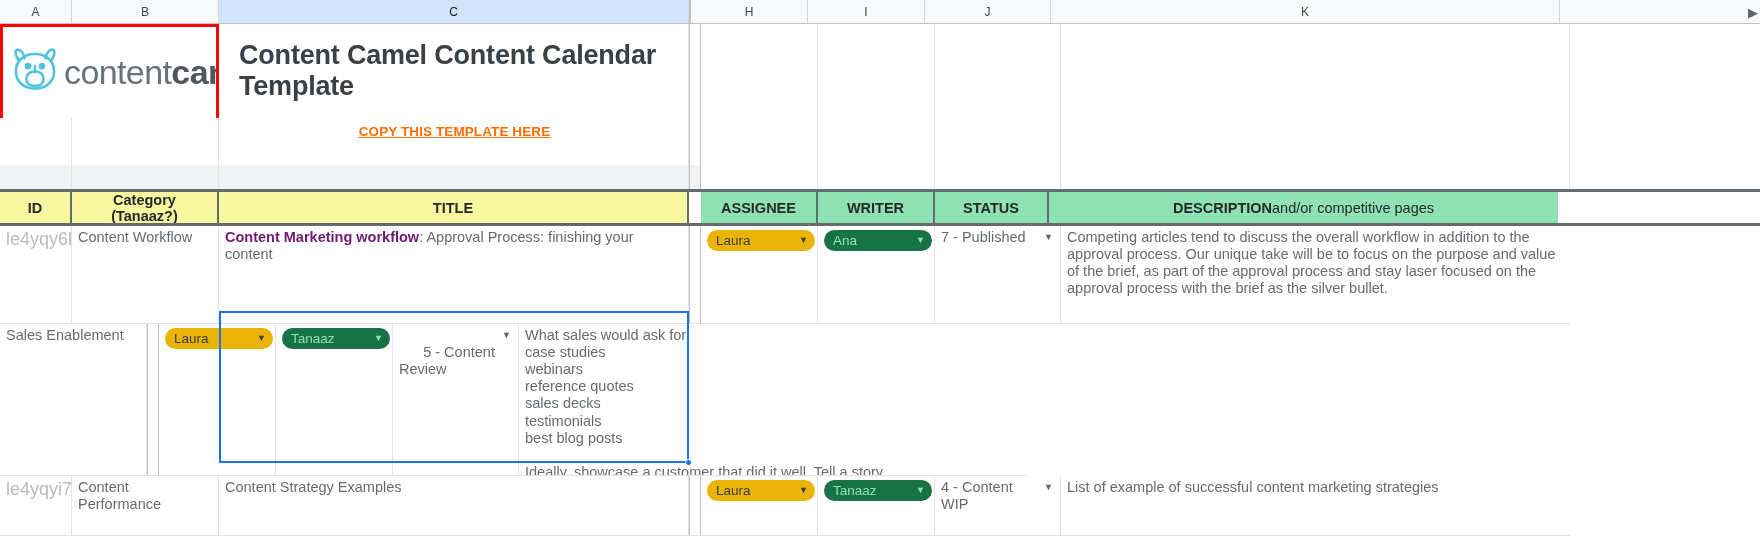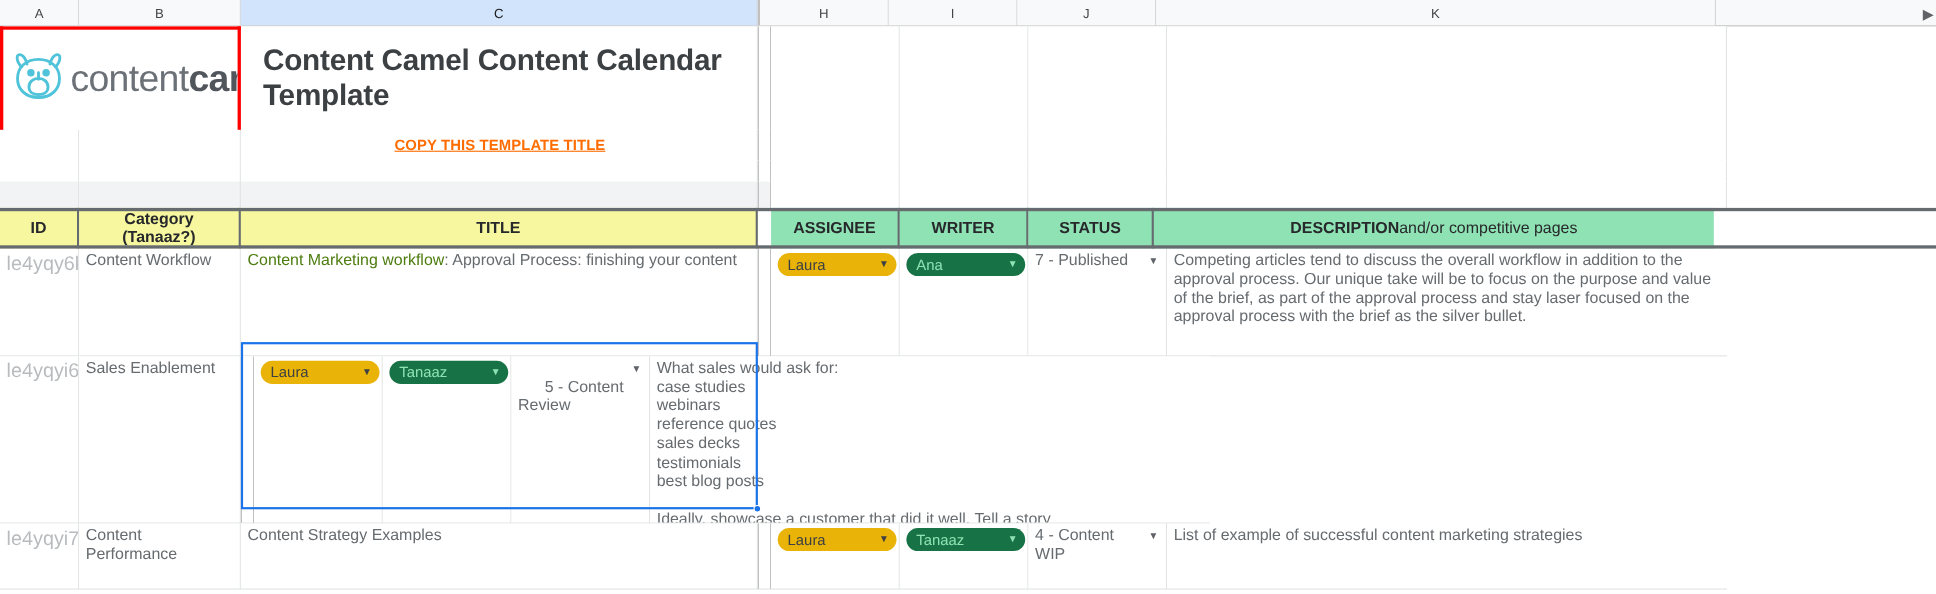--- a/index.html
+++ b/index.html
@@ -144,21 +144,21 @@
     background: #ffffff;
     border-right: 1px solid #c0c0c0;
     border-left: 1px solid #c0c0c0;
   }
   .gapcol.hdrstrip { background: #f8f9fa; }
 
   
   .id-cell { color: #b9bcbf; font-size: 18px; }
   .wrapcell { white-space: pre-wrap; word-wrap: break-word; }
 
-  .title-bold { font-weight: 400; color: #4d7c0f; }
+  .title-bold { font-weight: 700; color: #701a75; }
 
   
   .chipcell { display: block; padding-top: 4px; }
   .chip {
     display: inline-flex;
     align-items: center;
     justify-content: space-between;
     border-radius: 11px;
     height: 21px;
     padding: 0 7px 0 9px;
@@ -247,21 +247,21 @@
     <div class="cell" style="width:117px;height:94px"></div>
     <div class="cell" style="width:117px;height:94px"></div>
     <div class="cell" style="width:126px;height:94px"></div>
     <div class="cell" style="width:509px;height:94px"></div>
   </div>
 
   <div class="row banner-row">
     <div class="cell" style="width:72px;height:28px"></div>
     <div class="cell" style="width:147px;height:28px"></div>
     <div class="cell link-cell" style="width:470px;height:28px">
-      <span class="tmpl-link">COPY THIS TEMPLATE TITLE</span>
+      <span class="tmpl-link">COPY THIS TEMPLATE HERE</span>
     </div>
     <div class="cell gapcol" style="width:2px;height:28px"></div>
     <div class="cell" style="width:117px;height:28px"></div>
     <div class="cell" style="width:117px;height:28px"></div>
     <div class="cell" style="width:126px;height:28px"></div>
     <div class="cell" style="width:509px;height:28px"></div>
   </div>
 
   <div class="row banner-row">
     <div class="cell" style="width:72px;height:19px"></div>
@@ -317,21 +317,20 @@
         </span>
     </div>
     <div class="cell statuscell" style="width:126px;height:98px">
       <span>7 - Published</span>
       <span class="dd">▼</span>
     </div>
     <div class="cell wrapcell" style="width:509px;height:98px;border-right:none">Competing articles tend to discuss the overall workflow in addition to the approval process. Our unique take will be to focus on the purpose and value of the brief, as part of the approval process and stay laser focused on the approval process with the brief as the silver bullet.</div>
   </div>
 
   <div class="row">
-    <div class="cell id-cell" style="width:72px;height:152px">le4yqyi6</div>
     <div class="cell" style="width:147px;height:152px">Sales Enablement</div>
     <div class="cell gapcol" style="width:2px;height:152px"></div>
     <div class="cell chipcell" style="width:117px;height:152px">
       <span class="chip orange">
           <span>Laura</span>
           <span class="caret">▼</span>
         </span>
     </div>
     <div class="cell chipcell" style="width:117px;height:152px">
       <span class="chip green">

